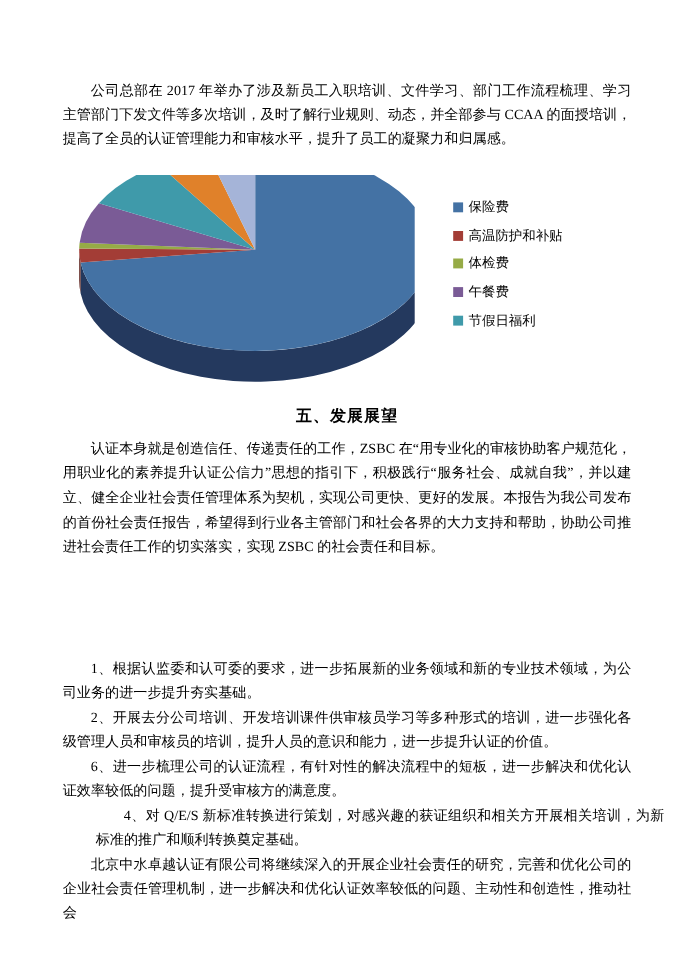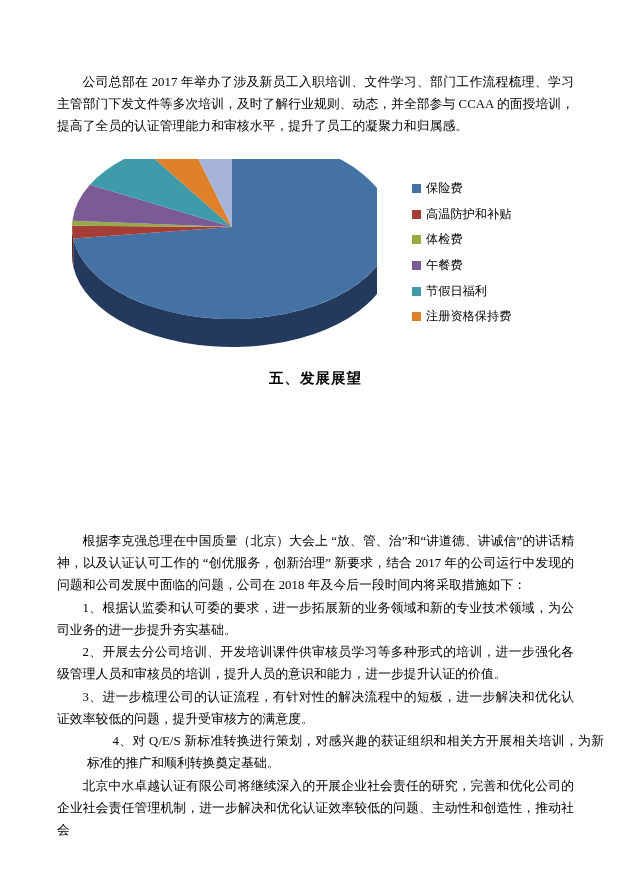--- a/index.html
+++ b/index.html
@@ -82,21 +82,20 @@
   .section-heading {
     position: absolute;
     left: 57px;
     width: 517px;
     top: 352px;
     text-align: center;
     font-size: 14.5px;
     font-weight: bold;
     line-height: 22px;
     letter-spacing: 1px;
-    font-family: Liberation Mono, monospace;
   }
 </style>
 </head>
 <body>
 
 <div class="page">
 
   <div class="body-text indent" style="top:55px;">公司总部在 2017 年举办了涉及新员工入职培训、文件学习、部门工作流程梳理、学习主管部门下发文件等多次培训，及时了解行业规则、动态，并全部参与 CCAA 的面授培训，提高了全员的认证管理能力和审核水平，提升了员工的凝聚力和归属感。</div>
 
   <div class="chart-block">
@@ -129,35 +128,31 @@
         <span class="legend-label">体检费</span>
       </div>
       <div class="legend-row">
         <span class="legend-swatch" style="background: rgb(122, 91, 150);"></span>
         <span class="legend-label">午餐费</span>
       </div>
       <div class="legend-row">
         <span class="legend-swatch" style="background: rgb(63, 154, 170);"></span>
         <span class="legend-label">节假日福利</span>
       </div>
-      <div class="legend-row">
-        <span class="legend-swatch" style="background: rgb(224, 129, 42);"></span>
-        <span class="legend-label">注册资格保持费</span>
-      </div>
     </div>
   </div>
 
   <div class="section-heading">五、发展展望</div>
 
+  <div class="body-text indent" style="top:381px;">认证本身就是创造信任、传递责任的工作，ZSBC 在“用专业化的审核协助客户规范化，用职业化的素养提升认证公信力”思想的指引下，积极践行“服务社会、成就自我”，并以建立、健全企业社会责任管理体系为契机，实现公司更快、更好的发展。本报告为我公司发布的首份社会责任报告，希望得到行业各主管部门和社会各界的大力支持和帮助，协助公司推进社会责任工作的切实落实，实现 ZSBC 的社会责任和目标。</div>
 
-  <div class="body-text indent" style="top:514px;">根据李克强总理在中国质量（北京）大会上 “放、管、治”和“讲道德、讲诚信”的讲话精神，以及认证认可工作的 “创优服务，创新治理” 新要求，结合 2017 年的公司运行中发现的问题和公司发展中面临的问题，公司在 2018 年及今后一段时间内将采取措施如下：</div>
 
   <div class="body-text indent" style="top:581px;">1、根据认监委和认可委的要求，进一步拓展新的业务领域和新的专业技术领域，为公司业务的进一步提升夯实基础。</div>
 
   <div class="body-text indent" style="top:625px;">2、开展去分公司培训、开发培训课件供审核员学习等多种形式的培训，进一步强化各级管理人员和审核员的培训，提升人员的意识和能力，进一步提升认证的价值。</div>
 
-  <div class="body-text indent" style="top:670px;">3、进一步梳理公司的认证流程，有针对性的解决流程中的短板，进一步解决和优化认证效率较低的问题，提升受审核方的满意度。</div>
+  <div class="body-text indent" style="top:670px;">6、进一步梳理公司的认证流程，有针对性的解决流程中的短板，进一步解决和优化认证效率较低的问题，提升受审核方的满意度。</div>
 
   <div class="body-text indent" style="top:714px;margin-left:30px;">4、对 Q/E/S 新标准转换进行策划，对感兴趣的获证组织和相关方开展相关培训，为新标准的推广和顺利转换奠定基础。</div>
 
   <div class="body-text indent" style="top:759px;">北京中水卓越认证有限公司将继续深入的开展企业社会责任的研究，完善和优化公司的企业社会责任管理机制，进一步解决和优化认证效率较低的问题、主动性和创造性，推动社会</div>
 
 </div>
 
 </body></html>

